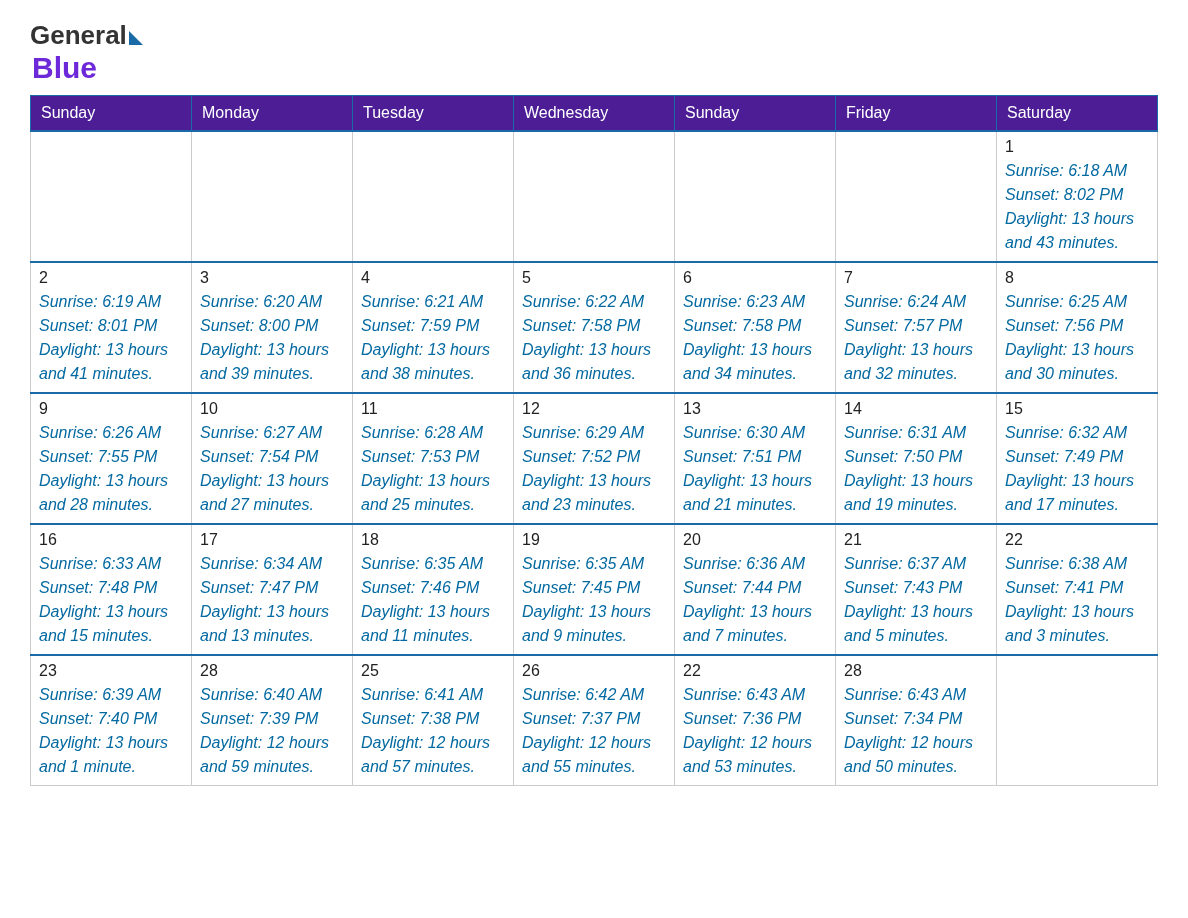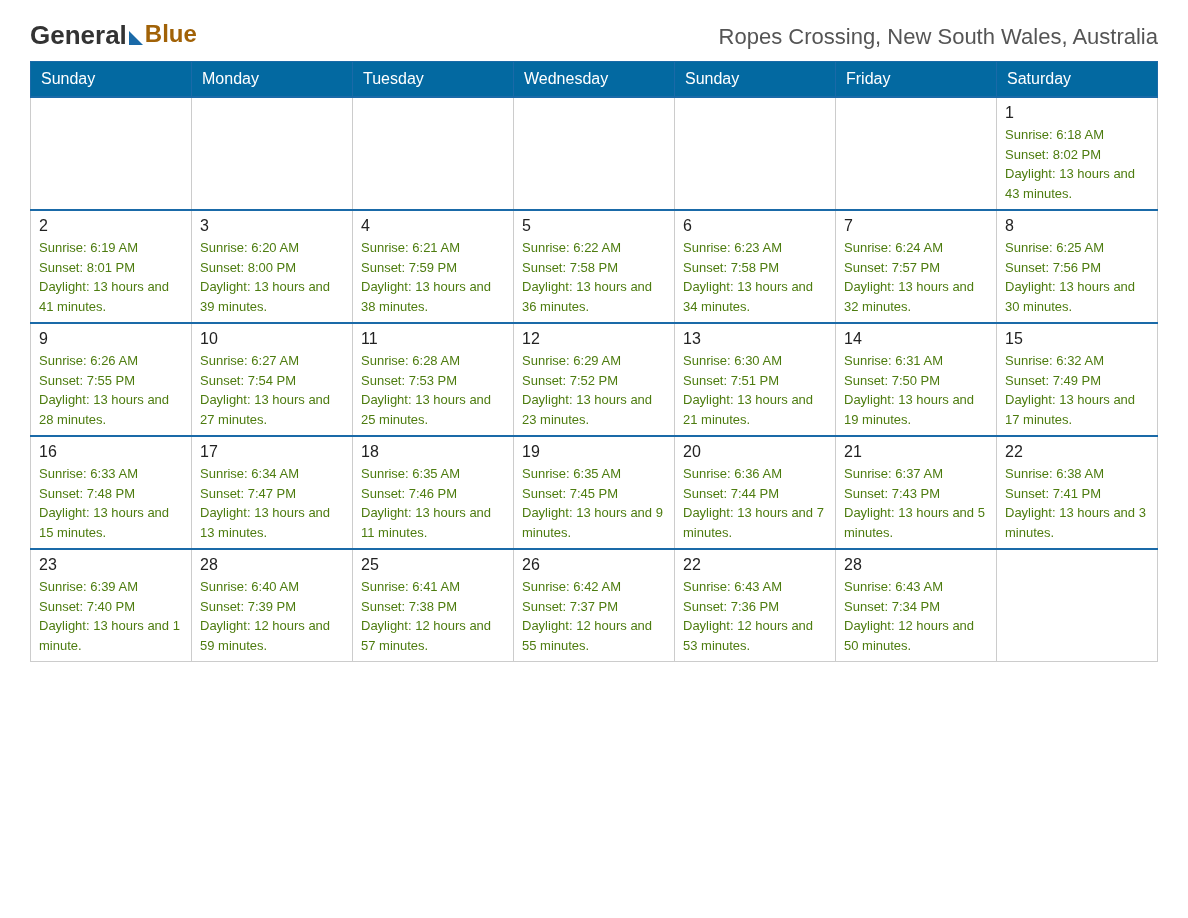--- a/index.html
+++ b/index.html
@@ -11,21 +11,21 @@
       min-height: 918px;
     }
     .header {
       display: flex;
       justify-content: space-between;
       align-items: flex-start;
       margin-bottom: 8px;
     }
     .logo {
       display: flex;
-      flex-direction: row;
+      flex-direction: column;
       align-items: flex-start;
     }
     .logo-text {
       display: flex;
       align-items: center;
     }
     .logo-general {
       font-size: 26px;
       font-weight: bold;
       color: #333;
@@ -34,23 +34,23 @@
       display: inline-block;
       width: 0;
       height: 0;
       border-left: 14px solid #1a6aa8;
       border-top: 14px solid transparent;
       border-bottom: 0px solid transparent;
       margin-left: 2px;
       margin-top: 4px;
     }
     .logo-blue {
-      font-size: 24px;
+      font-size: 30px;
       font-weight: bold;
-      color: #a16207;
+      color: #6d28d9;
       margin-left: 2px;
     }
     .title-area {
       text-align: right;
     }
     .month-title {
       font-size: 52px;
       font-weight: bold;
       color: #222;
       line-height: 1.1;
@@ -59,21 +59,21 @@
       font-size: 22px;
       color: #555;
       margin-top: 4px;
     }
     .calendar {
       width: 100%;
       border-collapse: collapse;
       margin-top: 10px;
     }
     .calendar th {
-      background-color: #0369a1;
+      background-color: #4c1d95;
       color: #fff;
       padding: 8px 10px;
       font-size: 16px;
       font-weight: normal;
       text-align: left;
       border: 1px solid #1a6aa8;
     }
     .calendar td {
       vertical-align: top;
       border: 1px solid #ccc;
@@ -90,23 +90,24 @@
     .calendar tr td {
       border-top: 2px solid #1a6aa8;
     }
     .day-number {
       font-size: 16px;
       color: #222;
       display: block;
       margin-bottom: 3px;
     }
     .day-info {
-      font-size: 13px;
-      color: #4d7c0f;
+      font-size: 16px;
+      color: #0369a1;
       line-height: 1.5;
+      font-style: italic;
     }
     .empty-cell {
       background: #f9f9f9;
     }
     .last-row td {
       border-bottom: 1px solid #ccc;
       margin-top: 32px;
     }
   </style>
 </head>
@@ -114,21 +115,20 @@
 
 <div class="header">
   <div class="logo">
     <div class="logo-text">
       <span class="logo-general">General</span>
       <span class="logo-blue-arrow"></span>
     </div>
     <span class="logo-blue">Blue</span>
   </div>
   <div class="title-area">
-    <div class="location-title">Ropes Crossing, New South Wales, Australia</div>
   </div>
 </div>
 
 <table class="calendar">
   <thead>
     <tr>
     <th>Sunday</th>
         <th>Monday</th>
         <th>Tuesday</th>
         <th>Wednesday</th>

